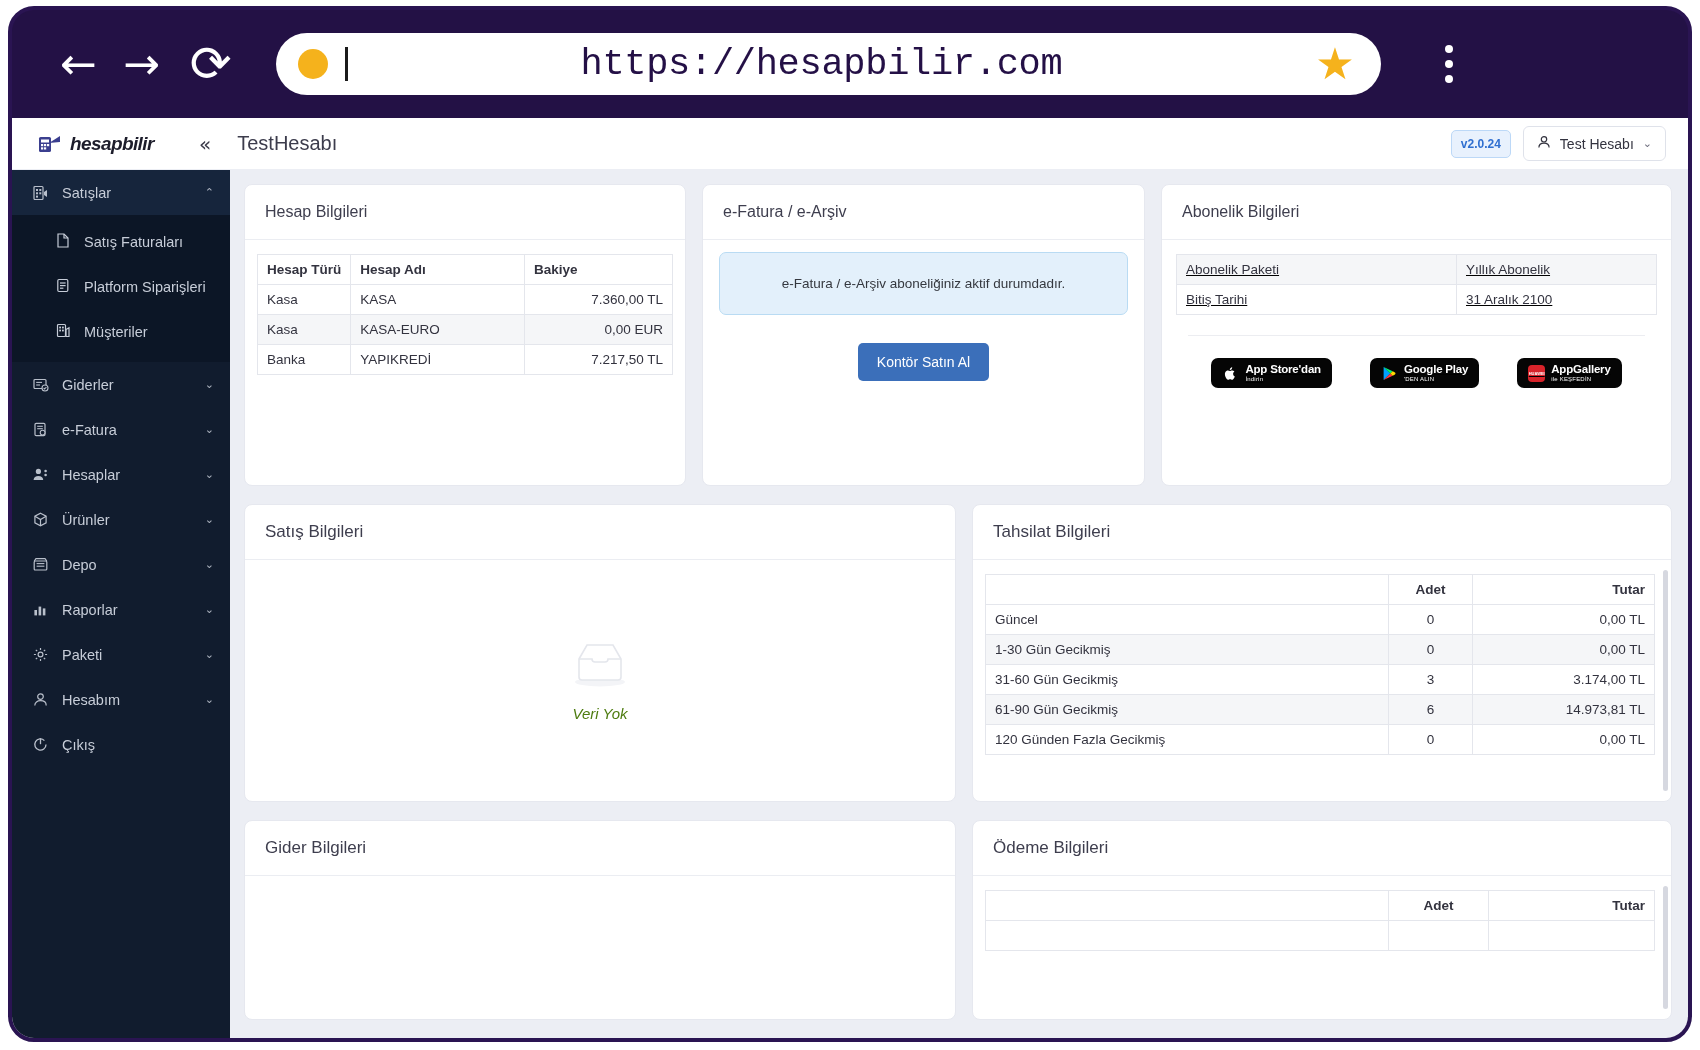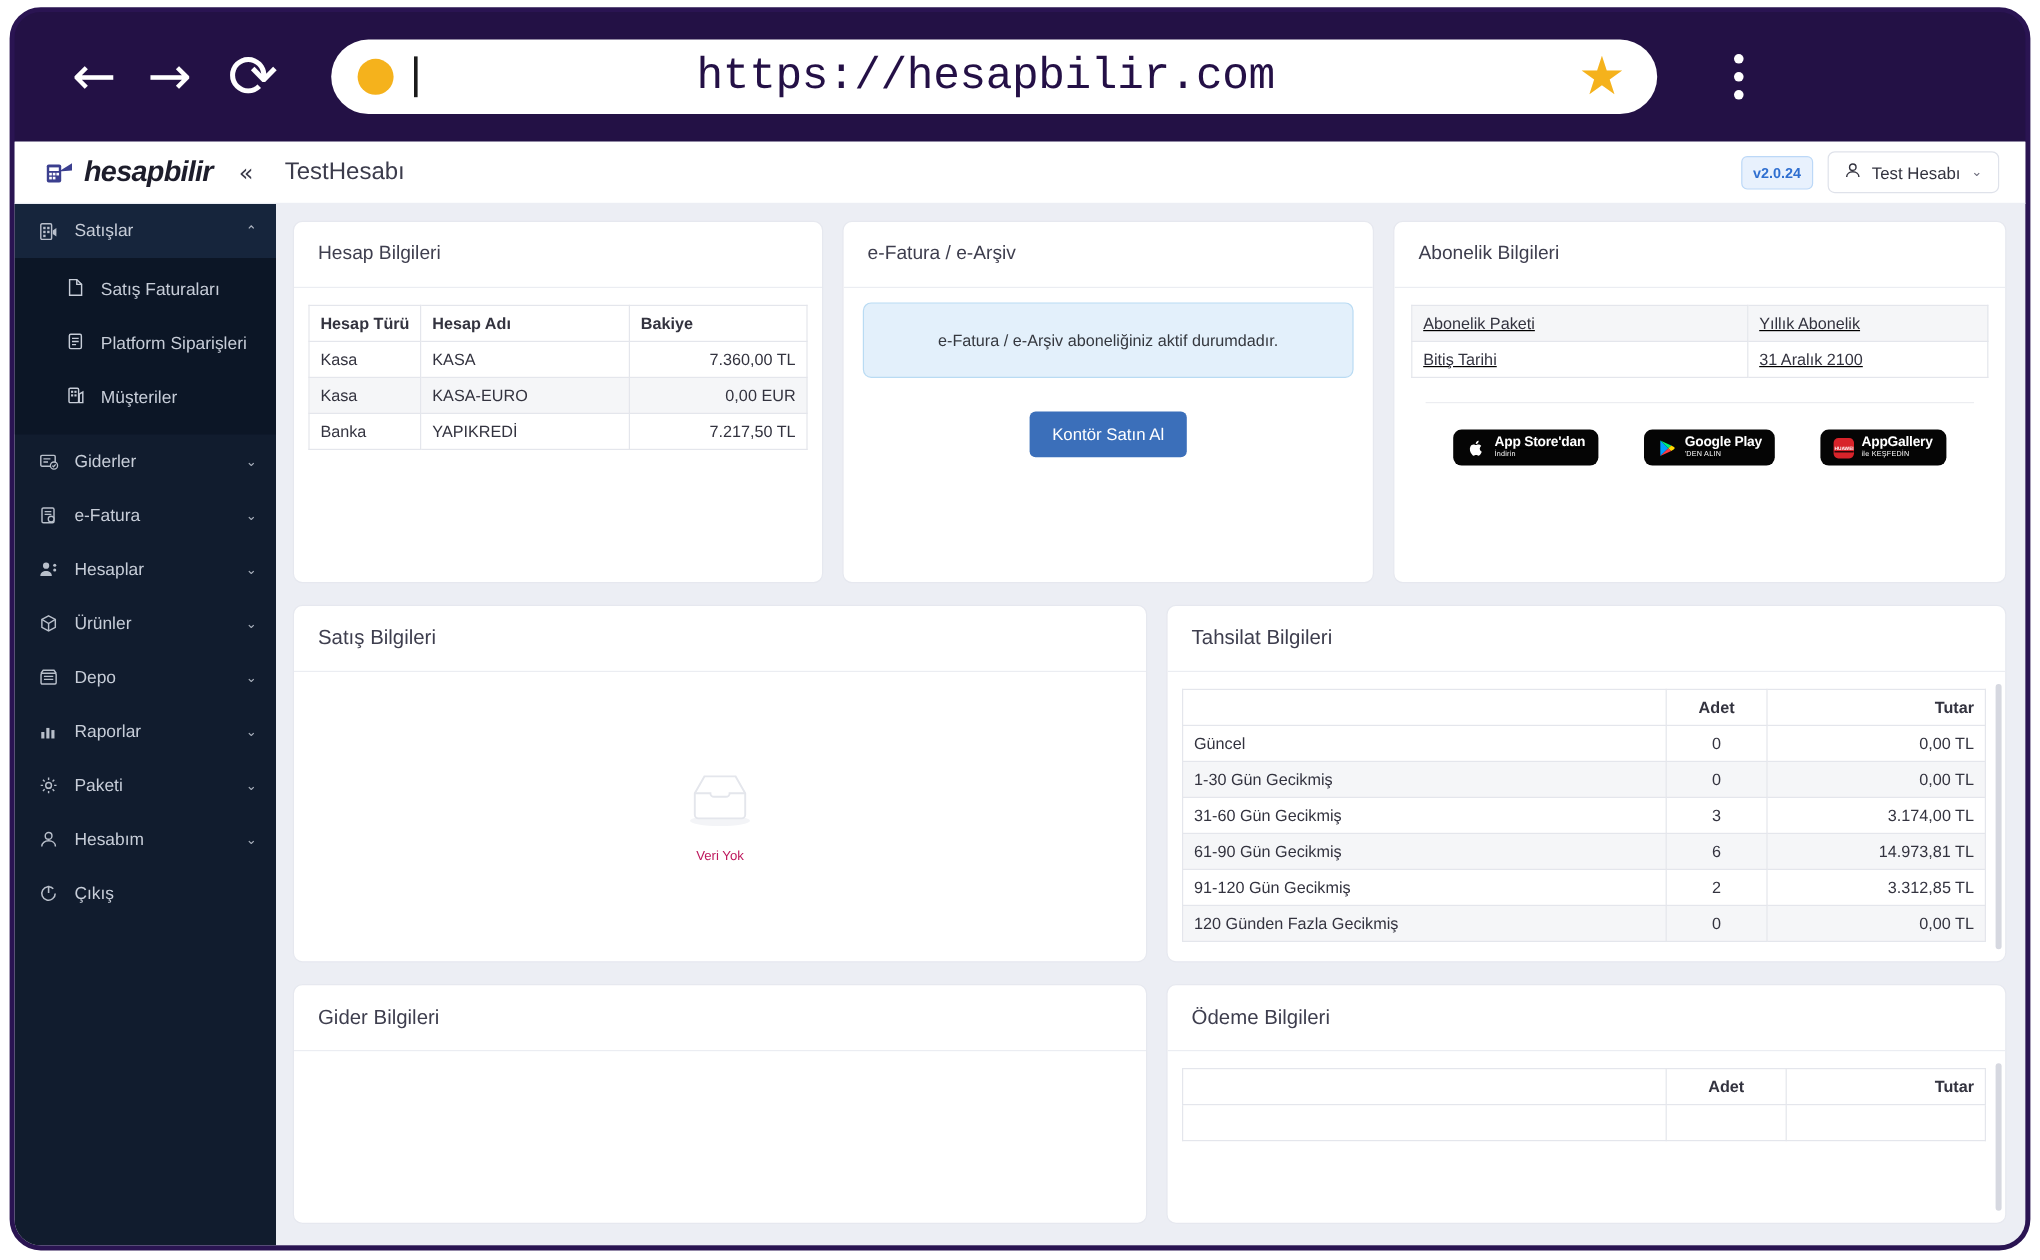--- a/index.html
+++ b/index.html
@@ -123,21 +123,21 @@
     padding: 0 22px 0 26px;
     flex: 0 0 auto;
     border-bottom: 1px solid #eceef4;
   }
   .brand { display: flex; align-items: center; gap: 8px; width: 155px; }
   .brand-mark {
     width: 24px; height: 20px;
     position: relative;
   }
   .brand-text {
-    font-size: 24px;
+    font-size: 19px;
     font-weight: bold;
     font-style: italic;
     color: #1d1d2b;
     letter-spacing: -0.6px;
     font-family: "Liberation Sans", sans-serif;
   }
   .collapse-btn {
     font-size: 20px; color: #3b3b4a;
     margin-left: 6px; margin-right: 26px;
     font-family: "DejaVu Sans", sans-serif;
@@ -313,21 +313,21 @@
     font-size: 4px; color: #fff; font-weight: bold;
   }
 
   
   .empty {
     position: absolute; inset: 0;
     display: flex; flex-direction: column;
     align-items: center; justify-content: center;
     gap: 12px;
   }
-  .empty-label { font-size: 11px; color: #be185d; }
+  .empty-label { font-size: 15px; color: #4d7c0f; font-style: italic; }
 
   
   .vscroll {
     position: absolute; top: 10px; right: 3px; bottom: 10px;
     width: 5px; border-radius: 3px; background: #d6d8e0;
   }
   .r3 .card-body { padding-top: 10px; }
 </style>
 </head>
 <body>
@@ -710,25 +710,20 @@
                     <td>31-60 Gün Gecikmiş</td>
                     <td class="ctr">3</td>
                     <td class="num">3.174,00 TL</td>
                   </tr>
                   <tr>
                     <td>61-90 Gün Gecikmiş</td>
                     <td class="ctr">6</td>
                     <td class="num">14.973,81 TL</td>
                   </tr>
                   <tr>
-                    <td>91-120 Gün Gecikmiş</td>
-                    <td class="ctr">2</td>
-                    <td class="num">3.312,85 TL</td>
-                  </tr>
-                  <tr>
                     <td>120 Günden Fazla Gecikmiş</td>
                     <td class="ctr">0</td>
                     <td class="num">0,00 TL</td>
                   </tr>
                 </tbody>
               </table>
               <div class="vscroll"></div>
             </div>
           </div>
         </div>

